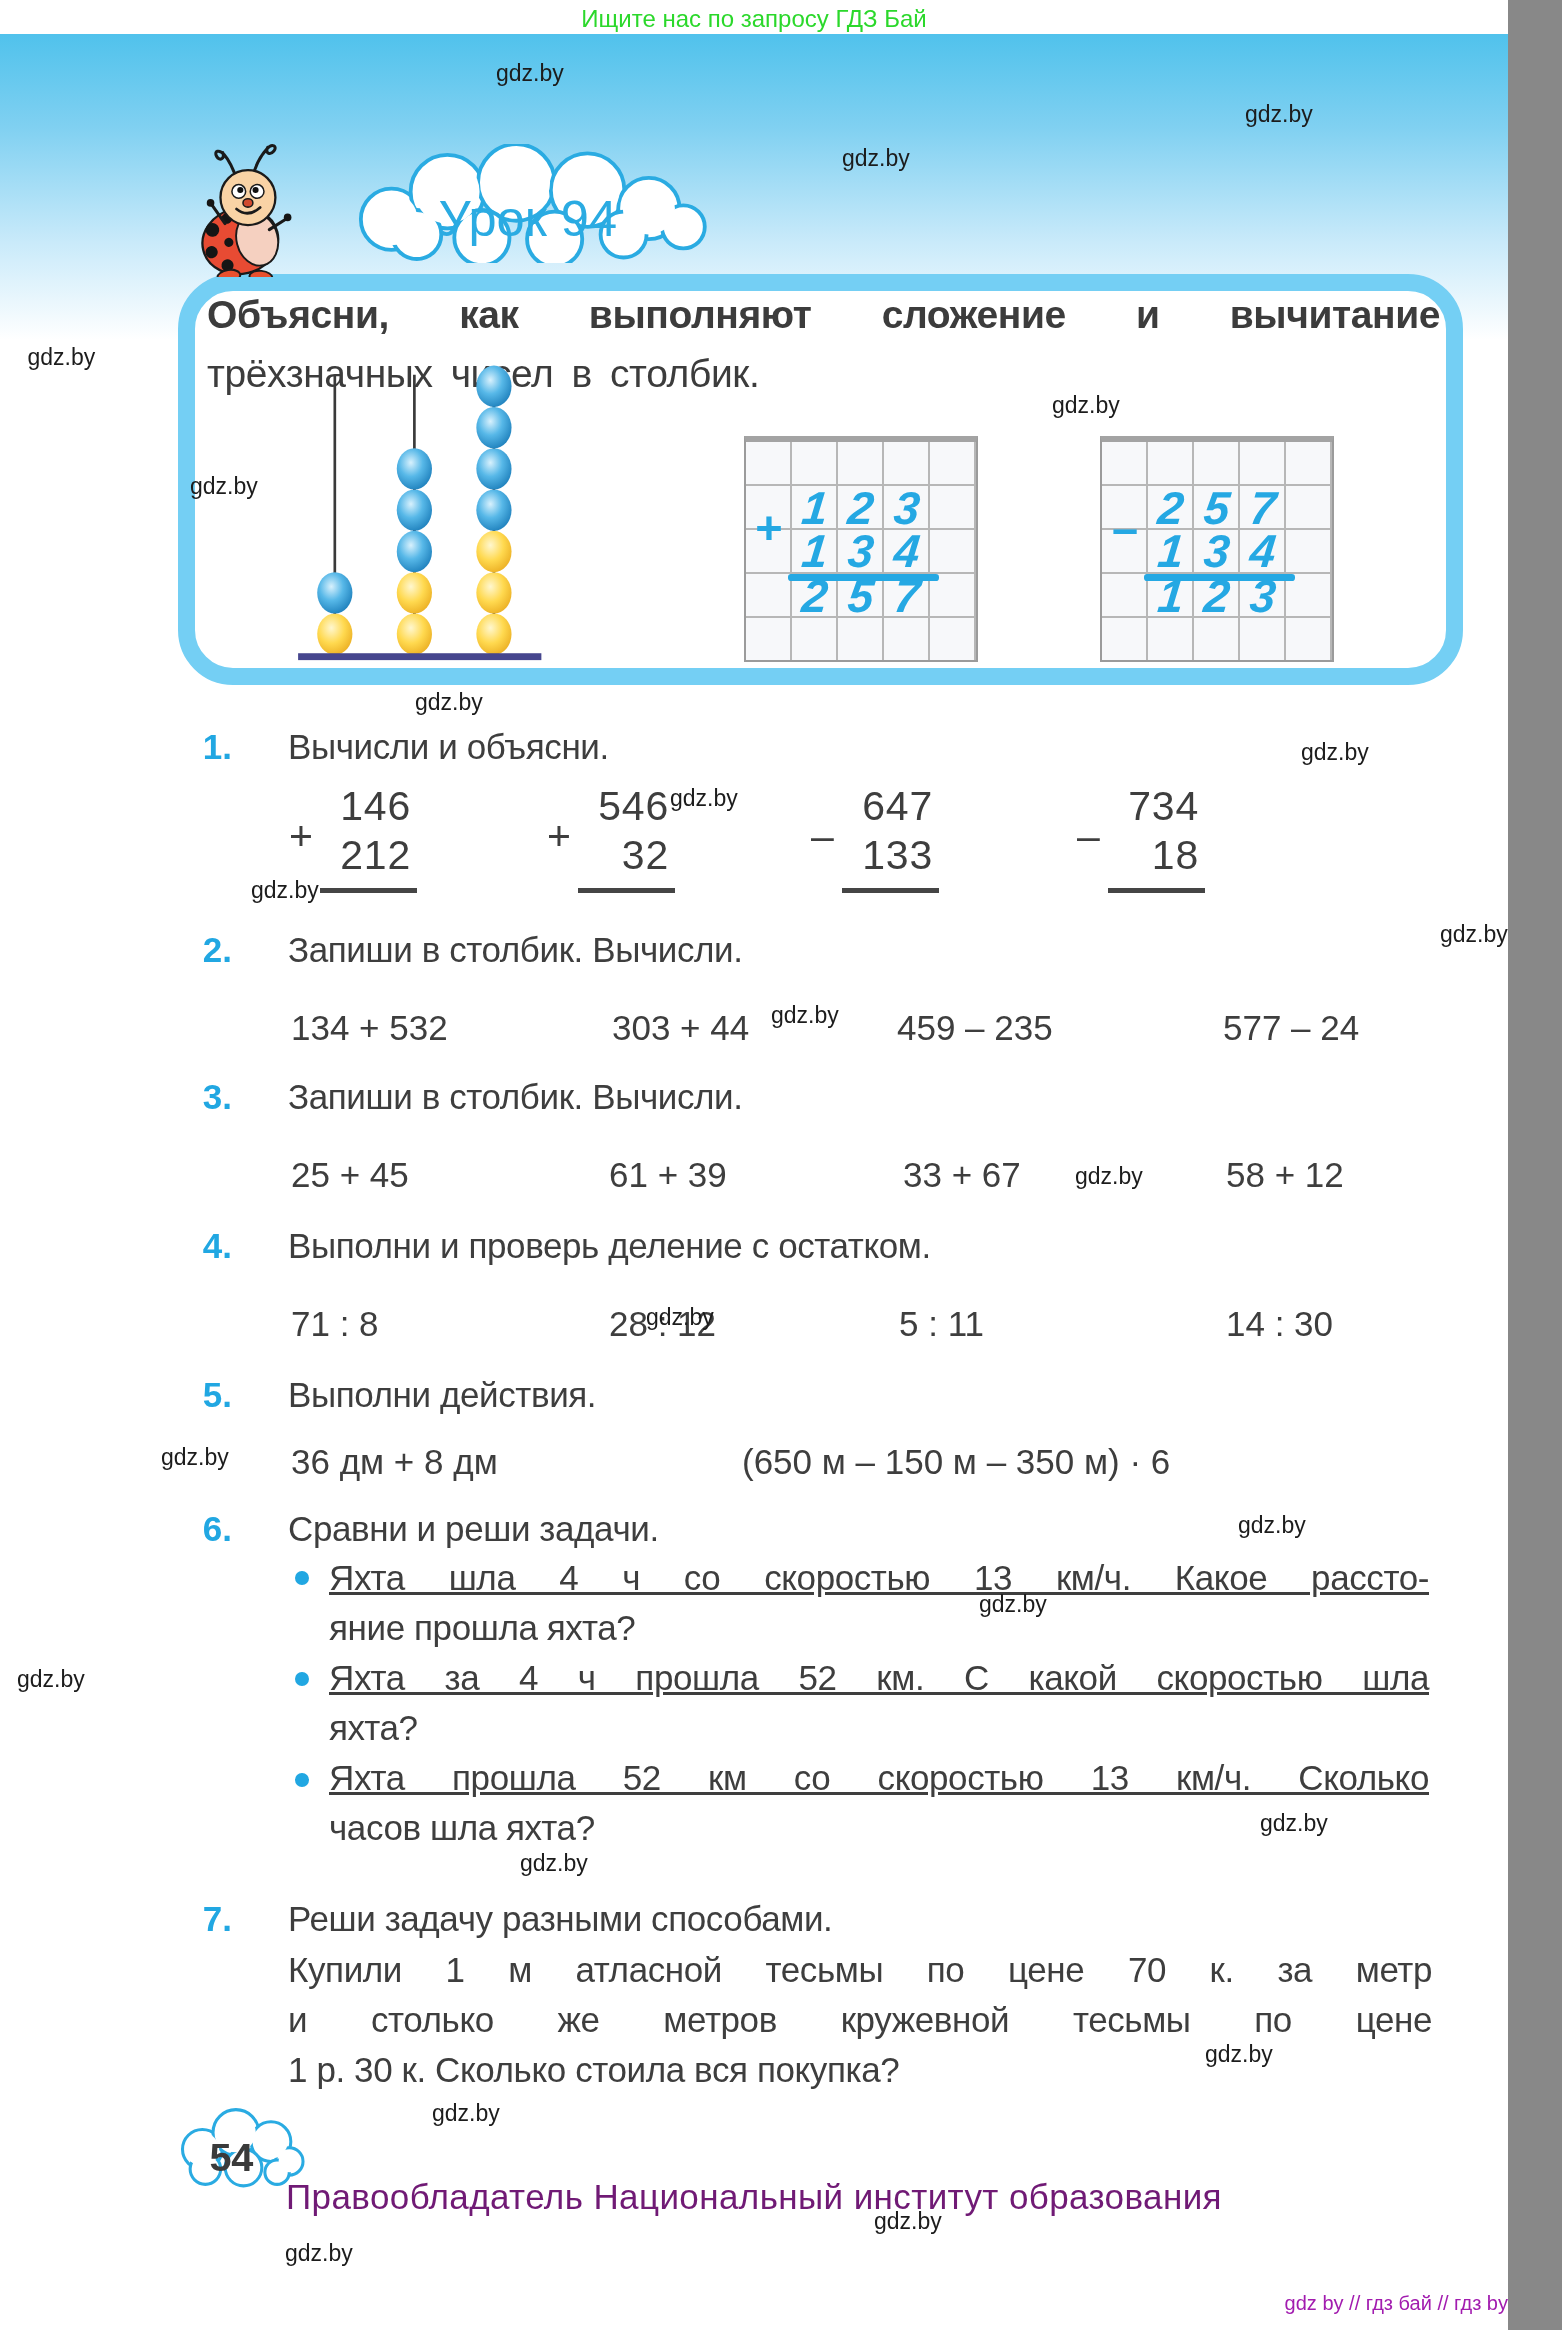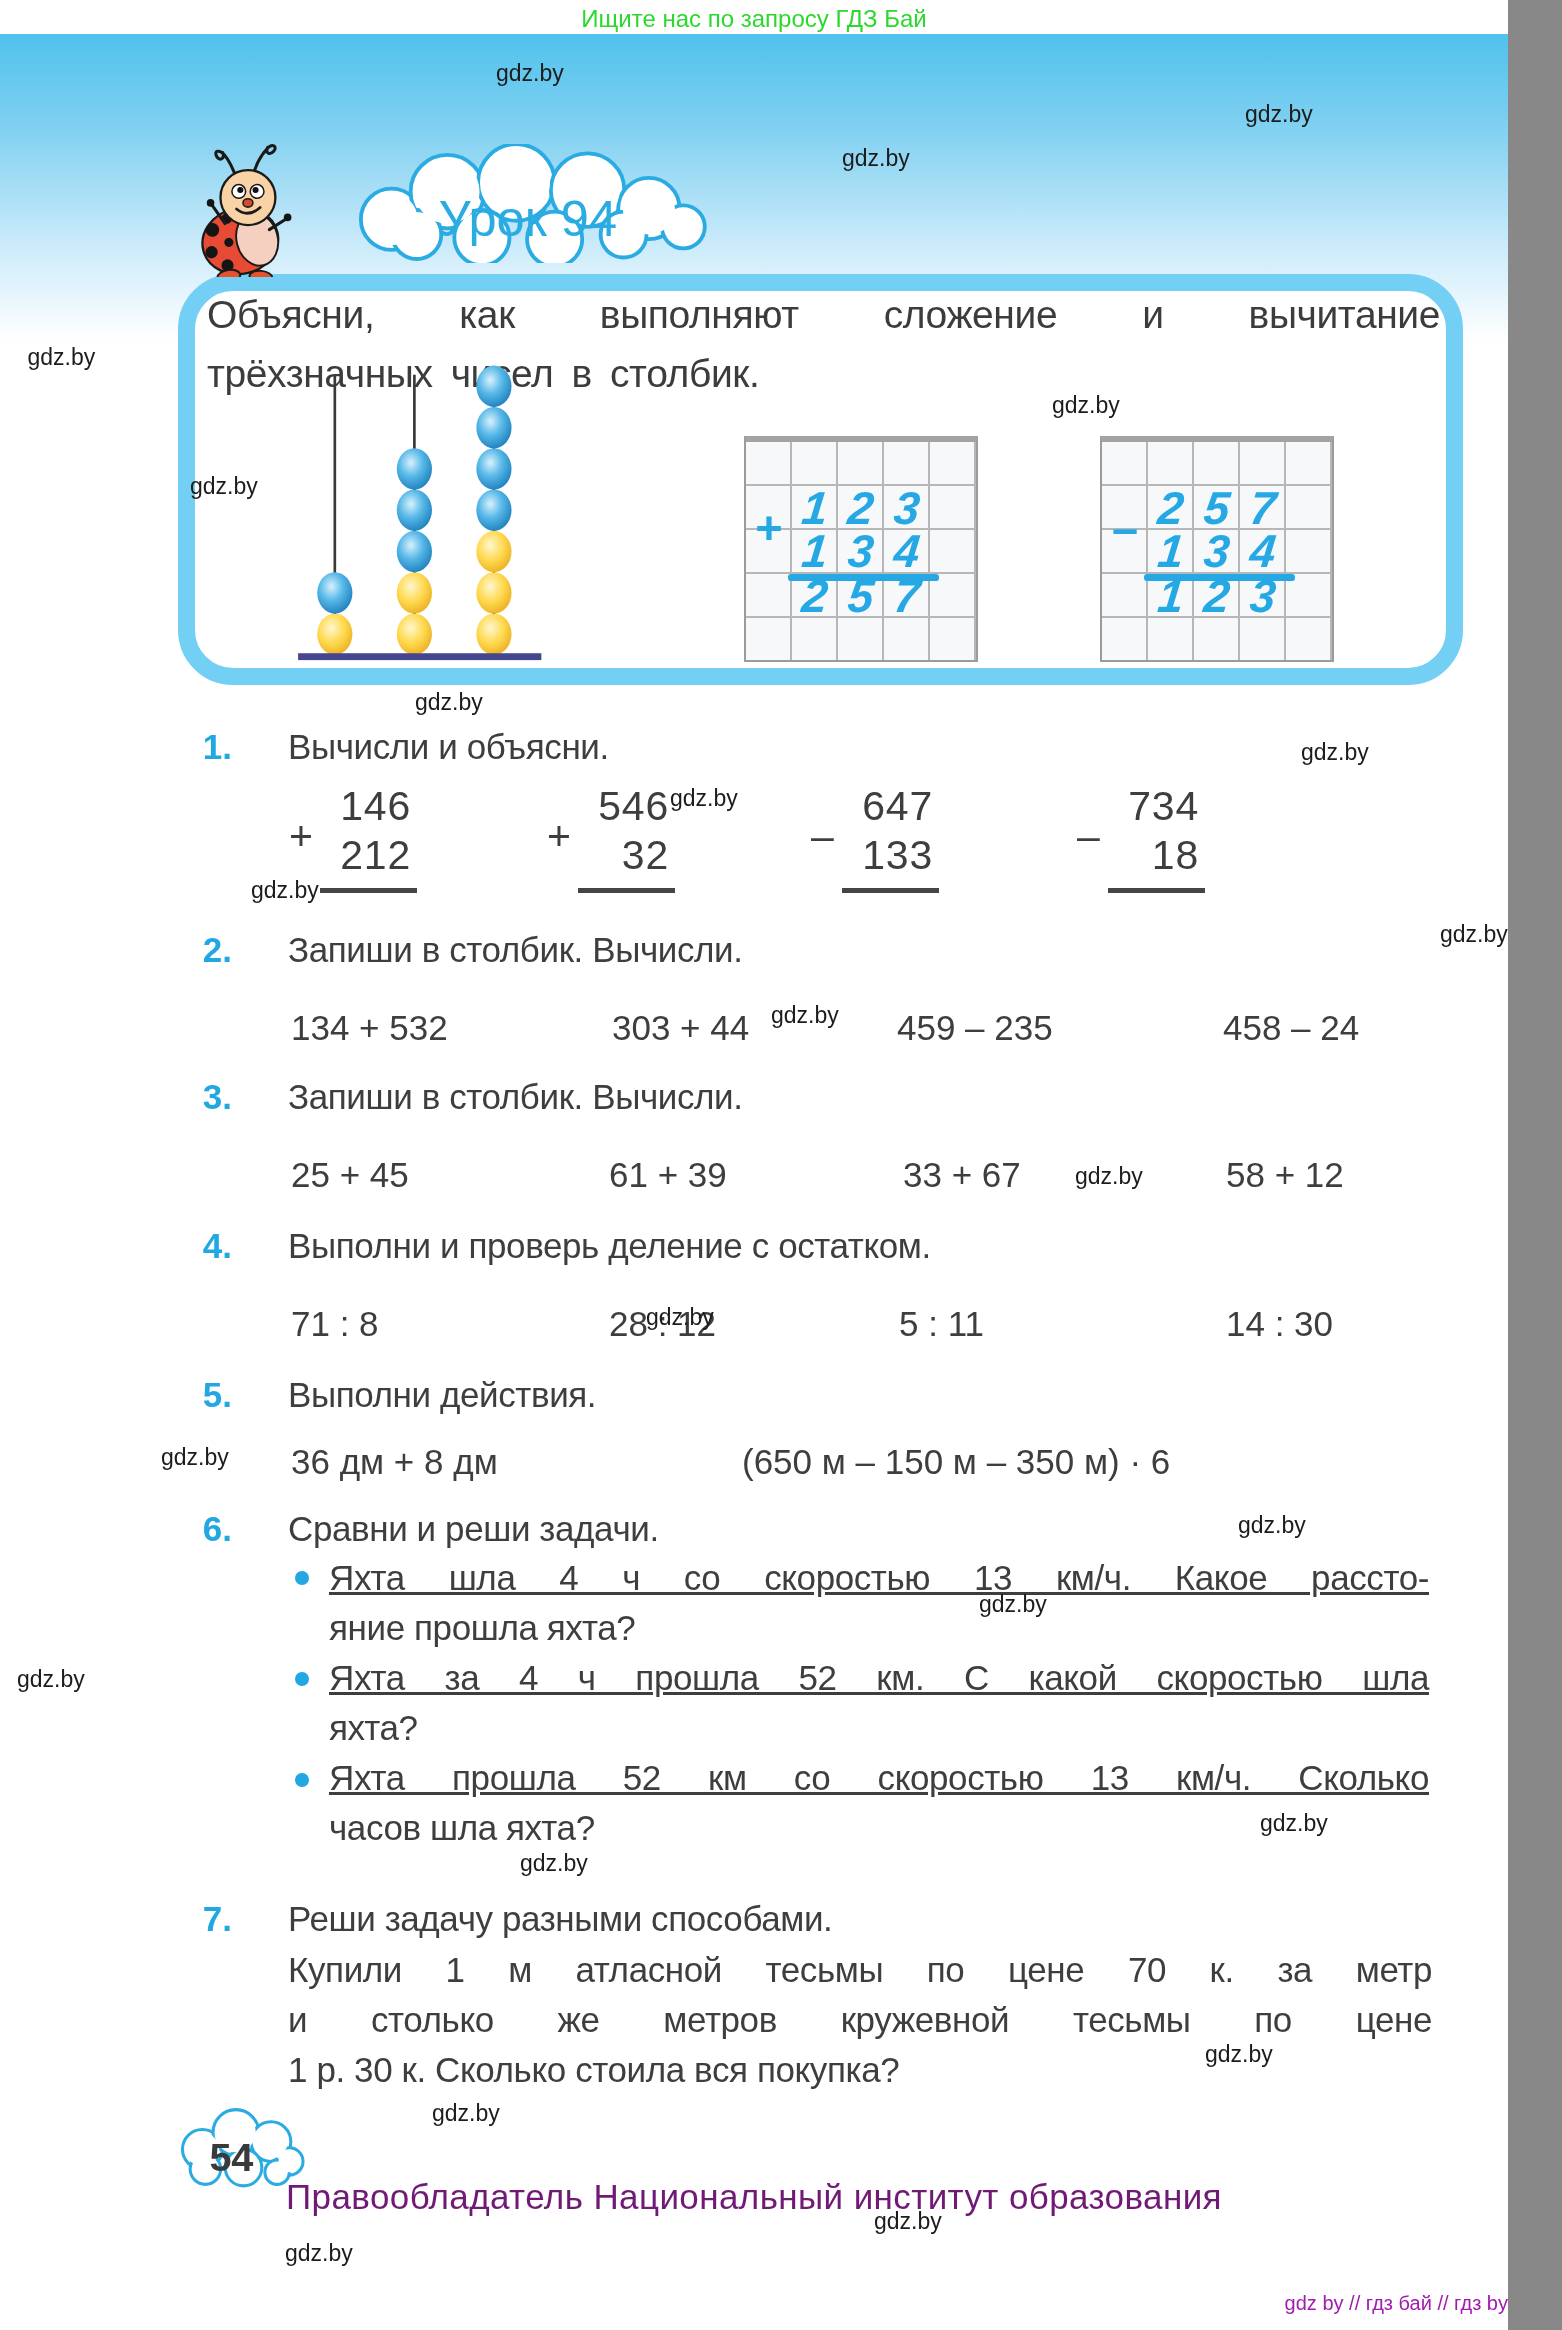--- a/index.html
+++ b/index.html
@@ -9,21 +9,21 @@
           font-size:24px;color:#2bd82b;padding-top:4.6px;box-sizing:border-box;letter-spacing:0;}
   .sky{position:absolute;left:0;top:34px;width:100%;height:306px;
        background:linear-gradient(to bottom,#50c2ec 0%,#7fd0f1 30%,#c9eafa 68%,#ffffff 100%);}
   .wm{position:absolute;font-size:23px;color:#1c1c1c;letter-spacing:0;white-space:nowrap;z-index:30;}
 
   
   .introbox{position:absolute;left:178px;top:274px;width:1285px;height:411px;background:#ffffff;
             border:17px solid #74cff4;border-radius:55px;box-sizing:border-box;z-index:5;}
   .introline{position:absolute;left:207px;width:1233px;font-size:39px;line-height:46px;color:#3c3c3c;
              word-spacing:7.7px;z-index:6;}
-  .jline{text-align:justify;text-align-last:justify;}
+  .jline{text-align:justify;text-align-last:justify;font-weight:bold;}
 
   
   .grid{position:absolute;top:436px;width:230px;height:218px;background-color:#f7f8fa;
         border:2.3px solid #9b9b9b;border-top:6.1px solid #a3a3a3;z-index:6;
         background-image:repeating-linear-gradient(to right,transparent 0 44px,#b7b7b7 44px 46px),
                          repeating-linear-gradient(to bottom,transparent 0 42px,#b7b7b7 42px 44px);}
   .grow{position:absolute;left:46px;width:138px;display:flex;}
   .gd{width:46px;height:44px;display:flex;align-items:center;justify-content:center;
       font-size:46px;font-style:italic;font-weight:700;color:#25a8e3;transform:skewX(-6deg);letter-spacing:0;}
   .gsign{position:absolute;left:3.1px;top:64px;width:40px;height:43px;display:flex;align-items:center;justify-content:center;
@@ -264,21 +264,21 @@
     <div class="cs-top">734</div>
     <div class="cs-bot">18</div>
     <div class="cs-line"></div>
   </div>
 
   <div class="exnum" style="top:930px">2.</div>
   <div class="extitle" style="top:930px">Запиши в столбик. Вычисли.</div>
   <div class="exitem" style="left:291px;top:1008px">134 + 532</div>
   <div class="exitem" style="left:612px;top:1008px">303 + 44</div>
   <div class="exitem" style="left:897px;top:1008px">459 – 235</div>
-  <div class="exitem" style="left:1223px;top:1008px">458 – 24</div>
+  <div class="exitem" style="left:1223px;top:1008px">577 – 24</div>
 
   <div class="exnum" style="top:1077px">3.</div>
   <div class="extitle" style="top:1077px">Запиши в столбик. Вычисли.</div>
   <div class="exitem" style="left:291px;top:1155px">25 + 45</div>
   <div class="exitem" style="left:609px;top:1155px">61 + 39</div>
   <div class="exitem" style="left:903px;top:1155px">33 + 67</div>
   <div class="exitem" style="left:1226px;top:1155px">58 + 12</div>
 
   <div class="exnum" style="top:1226px">4.</div>
   <div class="extitle" style="top:1226px">Выполни и проверь деление с остатком.</div>

